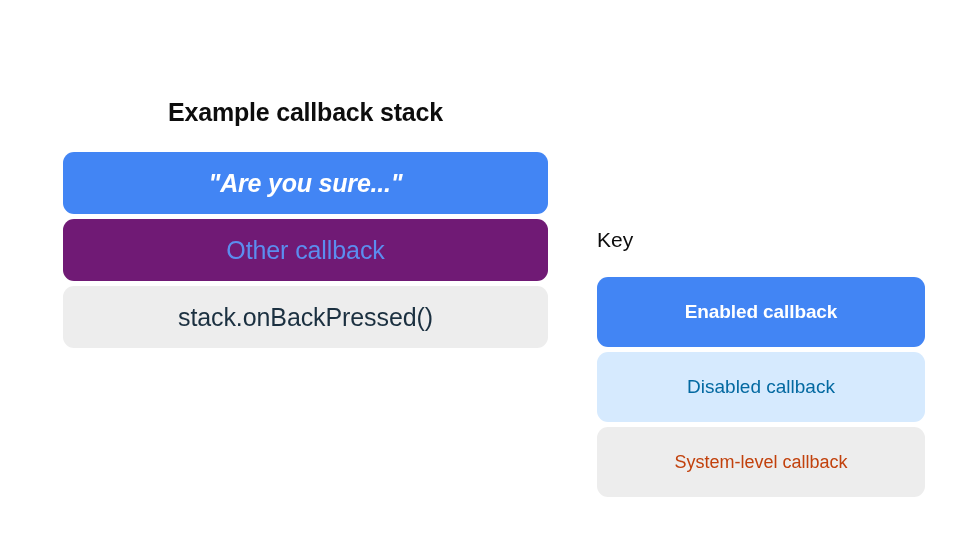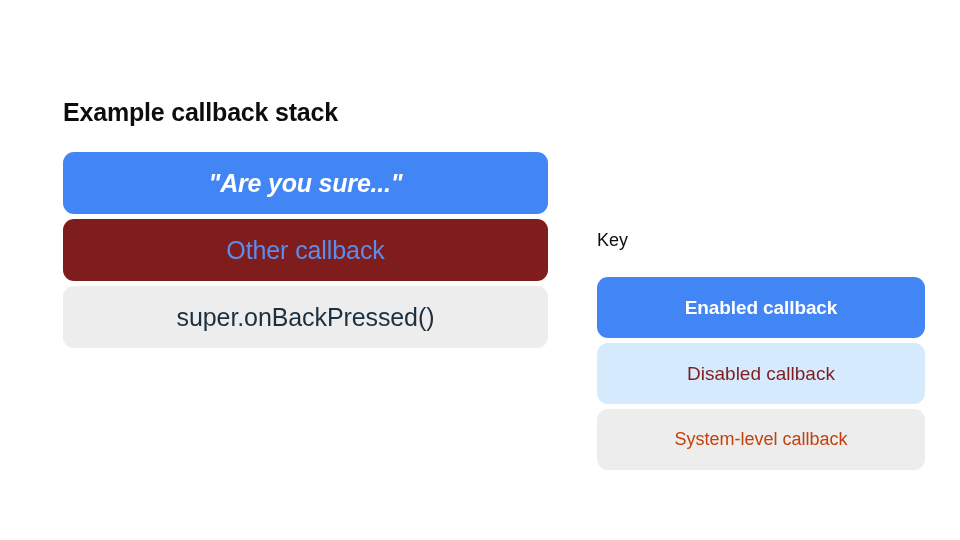--- a/index.html
+++ b/index.html
@@ -32,20 +32,21 @@
   }
 
   .section-title {
     font-size: 25px;
     font-weight: 700;
     letter-spacing: -0.2px;
     color: #0d0d0d;
     line-height: 32px;
     margin: 0 0 24px 0;
     white-space: nowrap;
+    text-align: center;
   }
 
   .stack-list {
     display: flex;
     flex-direction: column;
     gap: 5px;
   }
 
   .row {
     height: 62px;
@@ -61,21 +62,21 @@
 
   
   .row.enabled {
     background: #4285f4;
     color: #ffffff;
     font-weight: 700;
     font-size: 25px;
     letter-spacing: -0.2px;
   }
   .row.disabled {
-    background: #7f1d1d;
+    background: #701a75;
     color: #5b8def;
     font-weight: 400;
     font-size: 25px;
     letter-spacing: -0.1px;
   }
   .row.system {
     background: #ededed;
     color: #1b3040;
     font-weight: 400;
     font-size: 25px;
@@ -91,55 +92,55 @@
 
   
   .key-section {
     position: absolute;
     left: 597px;
     top: 228px;
     width: 328px;
   }
 
   .key-title {
-    font-size: 18px;
+    font-size: 21px;
     font-weight: 400;
     color: #0d0d0d;
     line-height: 24px;
     margin: 0 0 25px 0;
     white-space: nowrap;
   }
 
   .key-list {
     display: flex;
     flex-direction: column;
     gap: 5px;
   }
 
   .key-row {
-    height: 61px;
+    height: 70px;
     border-radius: 11px;
     display: flex;
     align-items: center;
     justify-content: center;
     text-align: center;
     box-sizing: border-box;
     padding: 8px 10px;
     white-space: nowrap;
   }
   .key-row.enabled {
     background: #4285f4;
     color: #ffffff;
     font-weight: 700;
     font-size: 19px;
     letter-spacing: -0.1px;
   }
   .key-row.disabled {
     background: #d6eafe;
-    color: #7f1d1d;
+    color: #0369a1;
     font-weight: 400;
     font-size: 19px;
     border-radius: 11px;
   }
   .key-row.system {
     background: #ededed;
     color: #c2410c;
     font-weight: 400;
     font-size: 18px;
   }
@@ -159,21 +160,21 @@
         <span class="quoted">"Are you sure..."</span>
       </div>
 
       <div class="row disabled">
         <span>Other callback</span>
       </div>
 
 
 
       <div class="row system">
-        <span>super.onBackPressed()</span>
+        <span>stack.onBackPressed()</span>
       </div>
 
     </div>
   </div>
 
   <div class="key-section">
 
     <h2 class="key-title">Key</h2>
 
     <div class="key-list">

